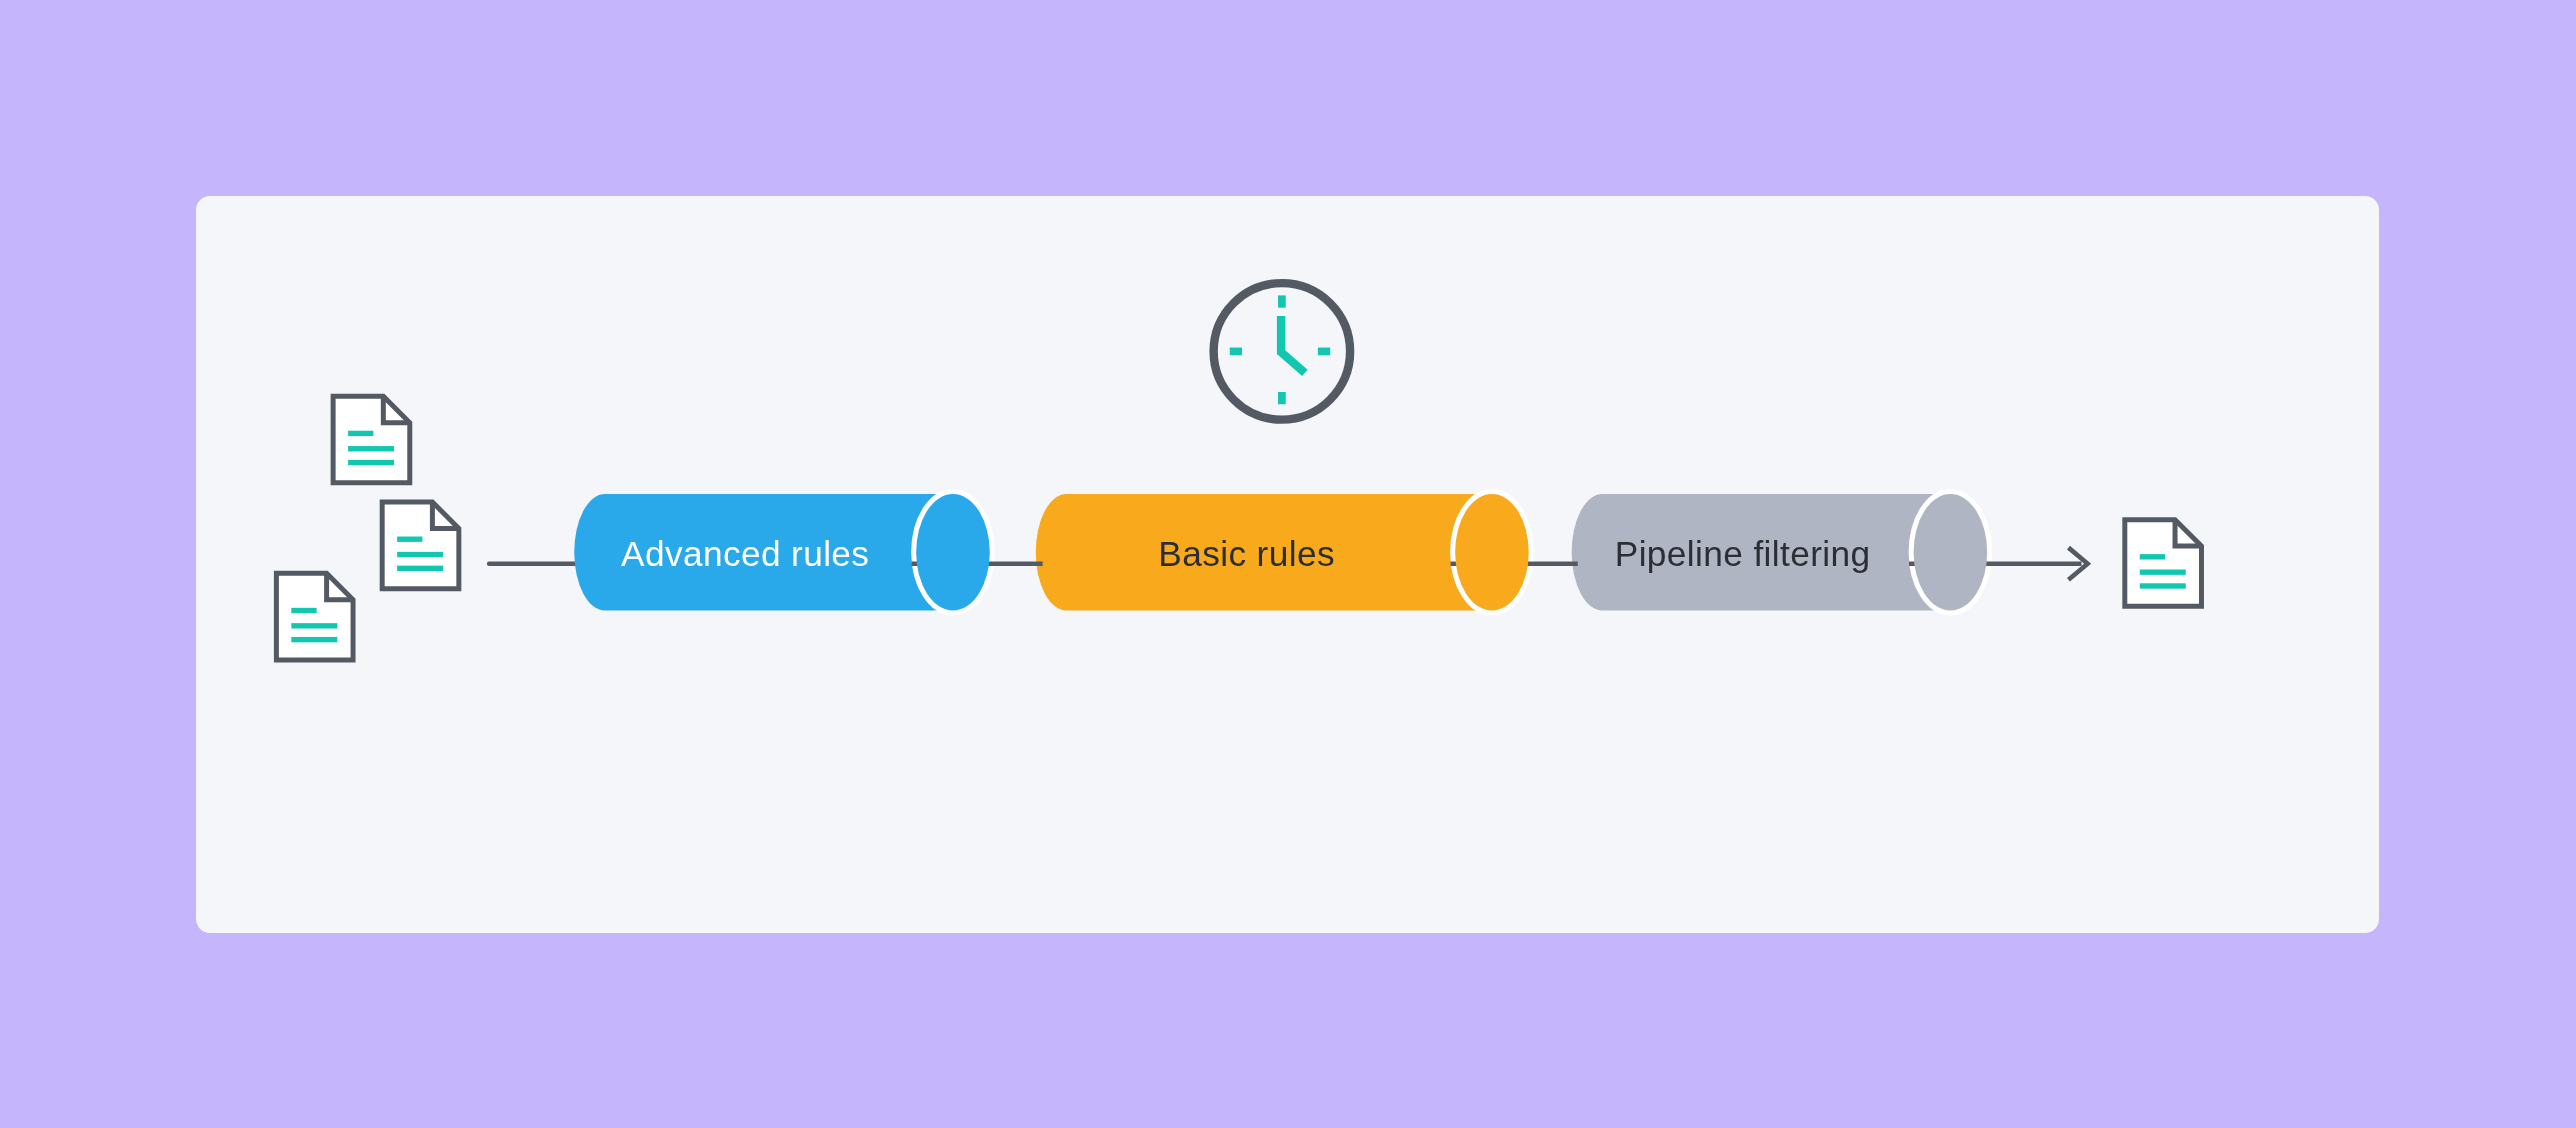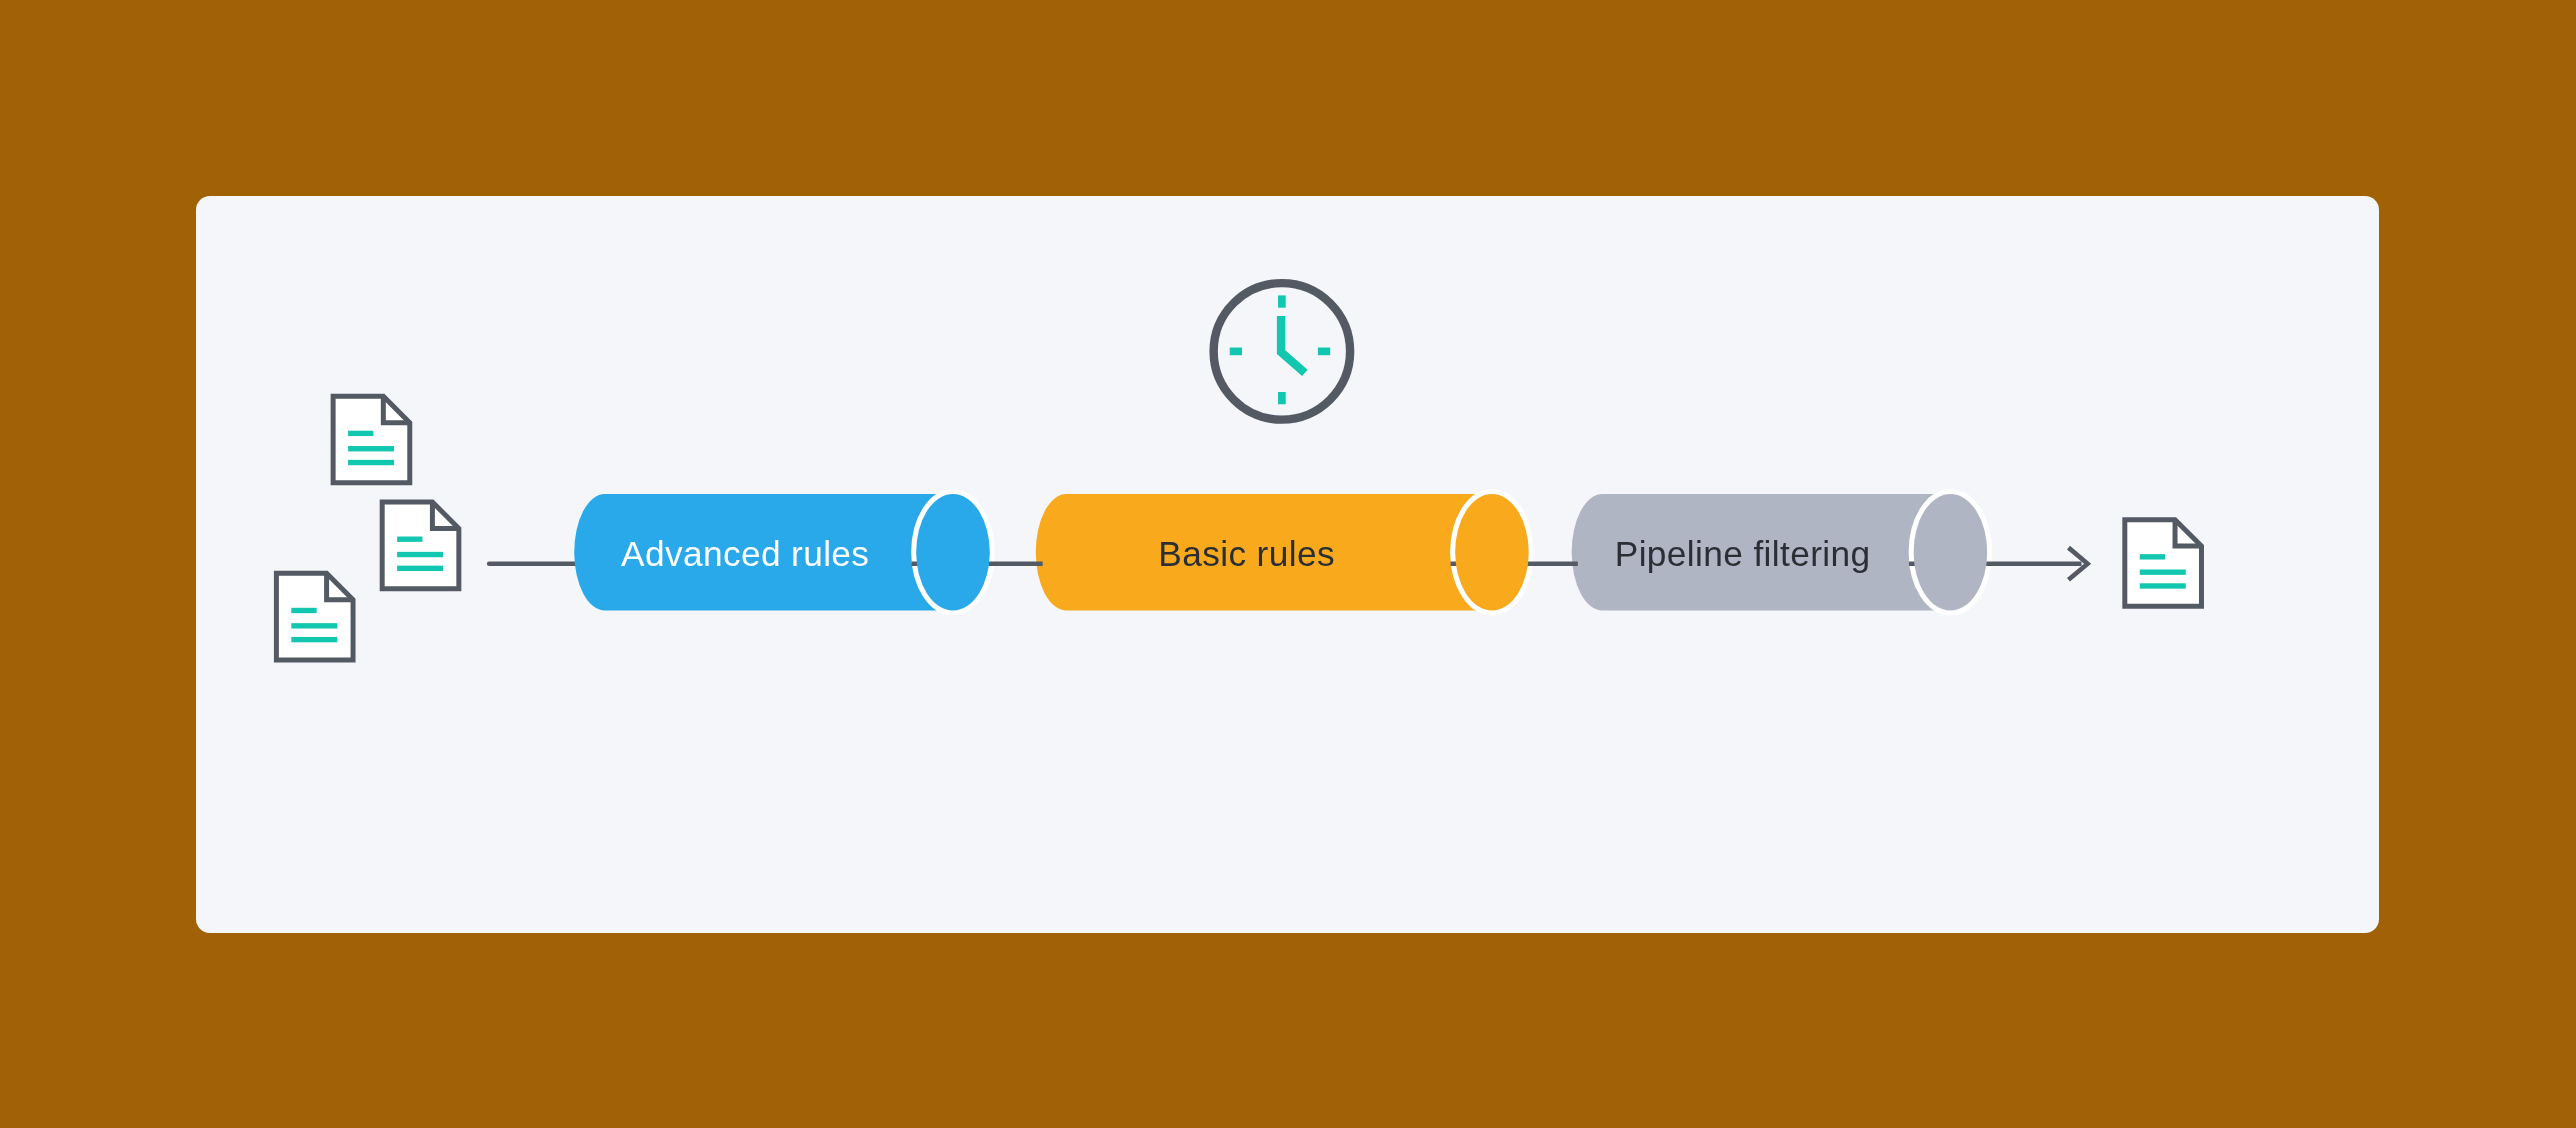--- a/index.html
+++ b/index.html
@@ -4,21 +4,21 @@
 <style>
   html, body {
     margin: 0;
     padding: 0;
     background: #FFFFFF;
   }
   .page {
     position: relative;
     width: 2576px;
     height: 1129px;
-    background: #a16207;
+    background: #c4b5fd;
     overflow: hidden;
     font-family: "Liberation Sans", sans-serif;
   }
   .card {
     position: absolute;
     left: 196px;
     top: 196px;
     width: 2183px;
     height: 737px;
     background: #F4F6F9;

